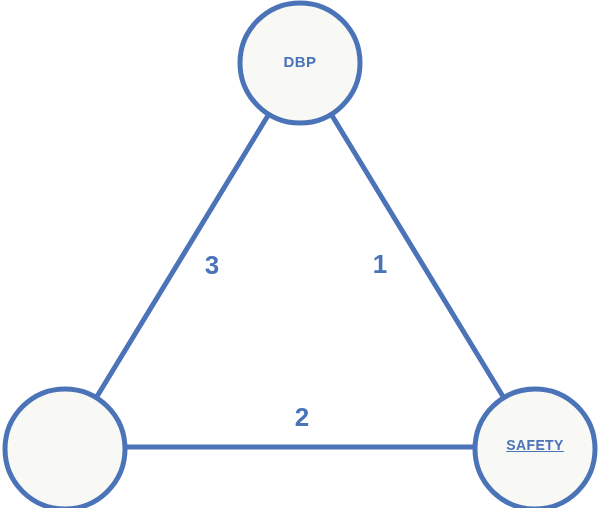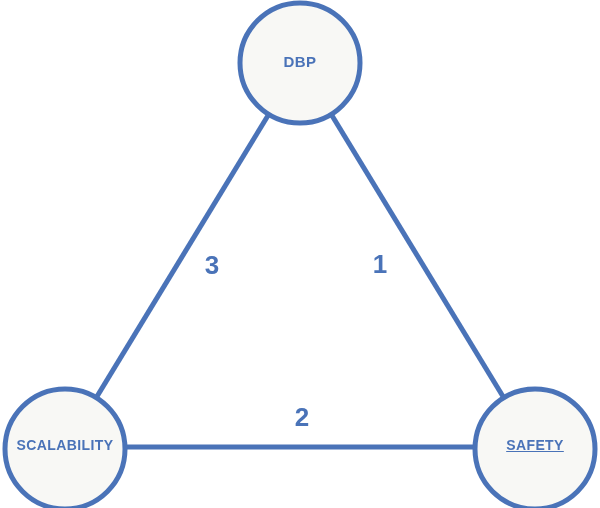--- a/index.html
+++ b/index.html
@@ -72,21 +72,20 @@
     <line class="edge-line" x1="300" y1="63" x2="535" y2="449"></line>
     <line class="edge-line" x1="65" y1="447" x2="535" y2="447"></line>
 
     <circle class="node-circle" cx="300" cy="63" r="60"></circle>
     <circle class="node-circle" cx="65" cy="449" r="60"></circle>
     <circle class="node-circle" cx="535" cy="449" r="60"></circle>
   </svg>
 
   <div class="node-label" style="left:300px; top:61px; font-size:15px;">DBP</div>
 
-  <div class="node-label" style="left:65px; top:445px;">SCALABILITY</div>
 
   <div class="node-label" style="left:535px; top:445px;text-decoration:underline;">SAFETY</div>
 
   <div class="edge-weight" style="left:212px; top:265px;">3</div>
 
   <div class="edge-weight" style="left:380px; top:264px;">1</div>
 
   <div class="edge-weight" style="left:302px; top:417px;">2</div>
 
 </div>

